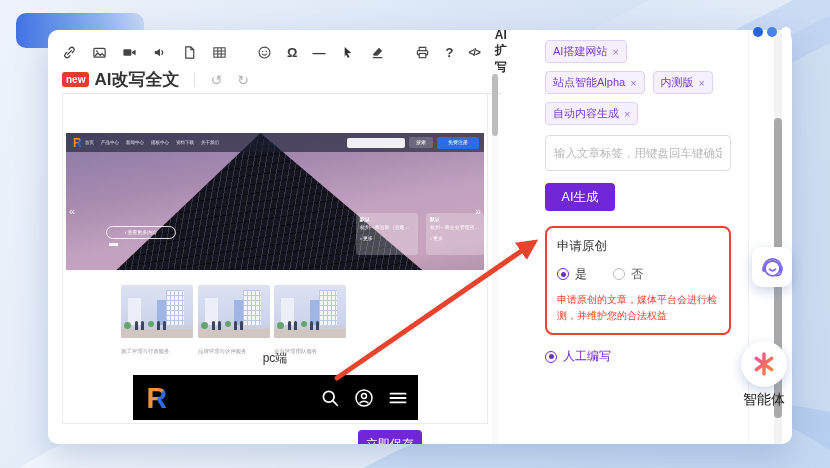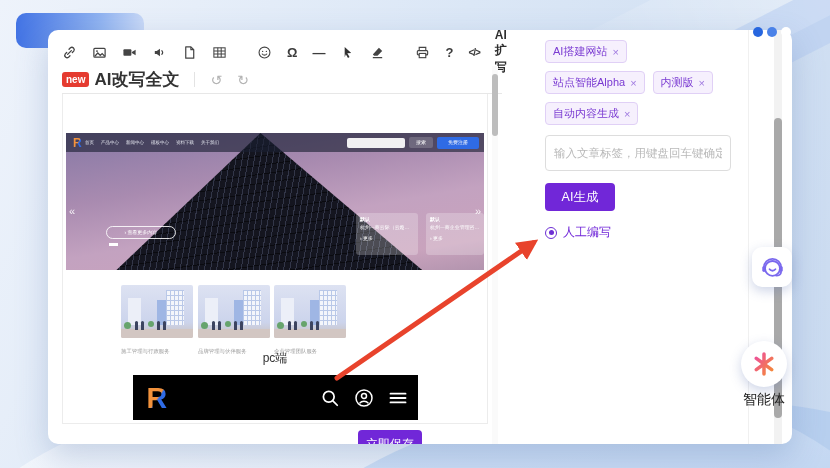--- a/index.html
+++ b/index.html
@@ -404,20 +404,28 @@
           <span class="x">×</span>
         </span>
       <span class="tag">
           <span>自动内容生成</span>
           <span class="x">×</span>
         </span>
     </div>
     <input class="tag-input" placeholder="输入文章标签，用键盘回车键确定" style="">
     <button class="gen-btn">AI生成</button>
 
+    <div class="red-box">
+      <div class="sec-title">申请原创</div>
+      <div class="radio-row">
+        <span><span class="radio sel"></span><span class="rlabel" style="color:#333;">是</span></span>
+        <span><span class="radio"></span><span class="rlabel">否</span></span>
+      </div>
+      <div class="rnote">申请原创的文章，媒体平台会进行检测，并维护您的合法权益</div>
+    </div>
 
     <div class="opt">
       <span class="radio sel"></span>
       <span class="rlabel sel-label">人工编写</span>
     </div>
     
     
   </div>
 
   <div class="pdivider"></div>

